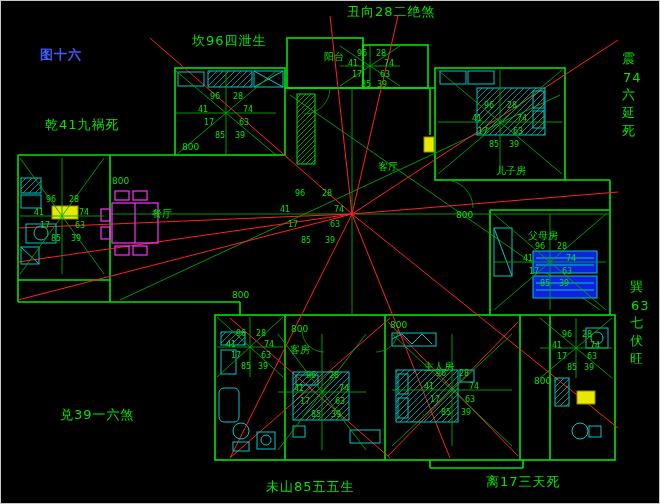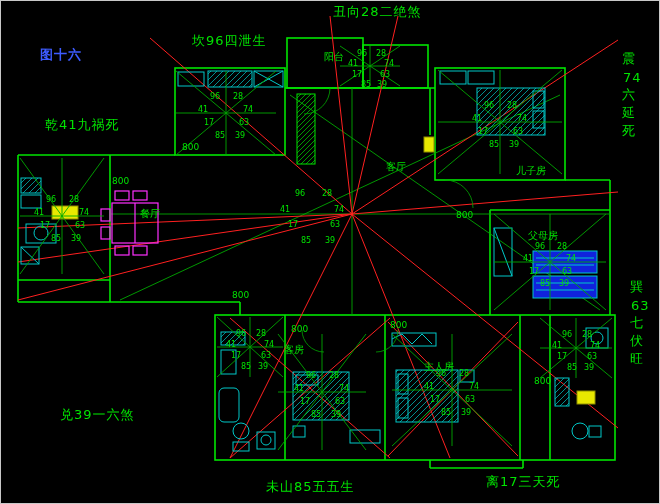--- a/index.html
+++ b/index.html
@@ -208,45 +208,45 @@
         <line x1="392" y1="446" x2="512" y2="334" class="gline"></line>
         <line x1="540" y1="348" x2="612" y2="348" class="gline"></line>
         <line x1="576" y1="318" x2="576" y2="378" class="gline"></line>
         <line x1="540" y1="318" x2="612" y2="378" class="gline"></line>
         <line x1="540" y1="378" x2="612" y2="318" class="gline"></line>
       </g>
 </svg>
 
 <div>
   <span class="lbl title" style="left:40px;top:48px">图十六</span>
-  <span class="lbl" style="left:333px;top:5px">丑向28二绝煞</span>
+  <span class="lbl" style="left:347px;top:5px">丑向28二绝煞</span>
   <span class="lbl" style="left:192px;top:34px">坎96四泄生</span>
   <span class="lbl" style="left:45px;top:118px">乾41九祸死</span>
   <span class="lbl" style="left:60px;top:408px">兑39一六煞</span>
   <span class="lbl" style="left:266px;top:480px">未山85五五生</span>
   <span class="lbl" style="left:486px;top:475px">离17三天死</span>
 
   <span class="lbl" style="left:622px;top:52px">震</span>
   <span class="lbl" style="left:623px;top:71px">74</span>
   <span class="lbl" style="left:622px;top:88px">六</span>
   <span class="lbl" style="left:622px;top:106px">延</span>
   <span class="lbl" style="left:622px;top:124px">死</span>
 
   <span class="lbl" style="left:630px;top:280px">巽</span>
   <span class="lbl" style="left:631px;top:299px">63</span>
   <span class="lbl" style="left:630px;top:316px">七</span>
   <span class="lbl" style="left:630px;top:334px">伏</span>
   <span class="lbl" style="left:630px;top:352px">旺</span>
 
   <span class="lbl sm" style="left:324px;top:52px">阳台</span>
-  <span class="lbl sm" style="left:386px;top:162px">客厅</span>
-  <span class="lbl sm" style="left:140px;top:209px">餐厅</span>
-  <span class="lbl sm" style="left:516px;top:166px">儿子房</span>
+  <span class="lbl sm" style="left:378px;top:162px">客厅</span>
+  <span class="lbl sm" style="left:152px;top:209px">餐厅</span>
+  <span class="lbl sm" style="left:496px;top:166px">儿子房</span>
   <span class="lbl sm" style="left:528px;top:231px">父母房</span>
-  <span class="lbl sm" style="left:284px;top:345px">客房</span>
+  <span class="lbl sm" style="left:290px;top:345px">客房</span>
   <span class="lbl sm" style="left:424px;top:362px">主人房</span>
 <span class="lbl" style="left: 182px; top: 143px; font-size: 9px; letter-spacing: 0px;">800</span>
       <span class="lbl" style="left: 112px; top: 177px; font-size: 9px; letter-spacing: 0px;">800</span>
       <span class="lbl" style="left: 232px; top: 291px; font-size: 9px; letter-spacing: 0px;">800</span>
       <span class="lbl" style="left: 291px; top: 325px; font-size: 9px; letter-spacing: 0px;">800</span>
       <span class="lbl" style="left: 390px; top: 321px; font-size: 9px; letter-spacing: 0px;">800</span>
       <span class="lbl" style="left: 456px; top: 211px; font-size: 9px; letter-spacing: 0px;">800</span>
       <span class="lbl" style="left: 534px; top: 377px; font-size: 9px; letter-spacing: 0px;">800</span>
       <span class="lbl" style="left: 210px; top: 93px; font-size: 8px; letter-spacing: 0px;">96</span>
       <span class="lbl" style="left: 233px; top: 93px; font-size: 8px; letter-spacing: 0px;">28</span>

